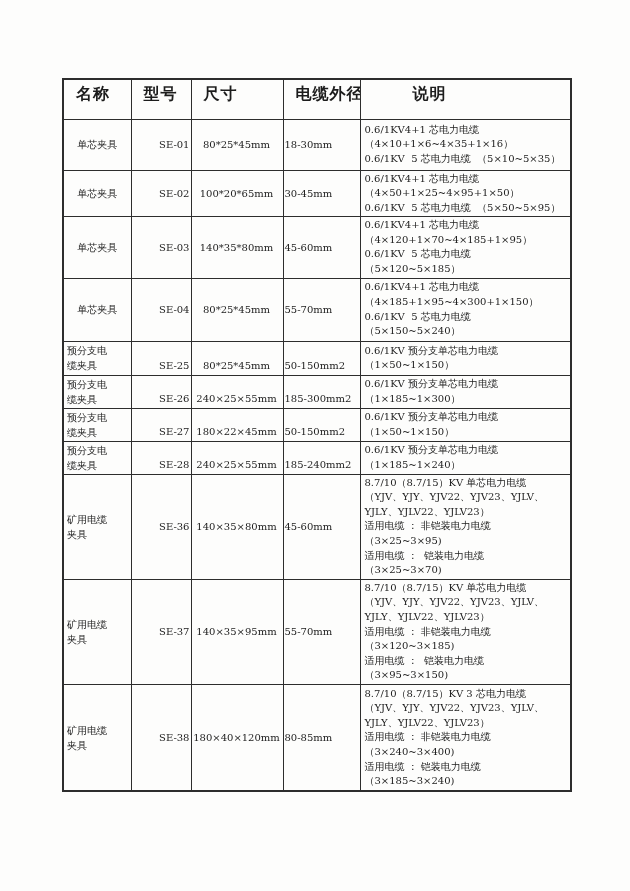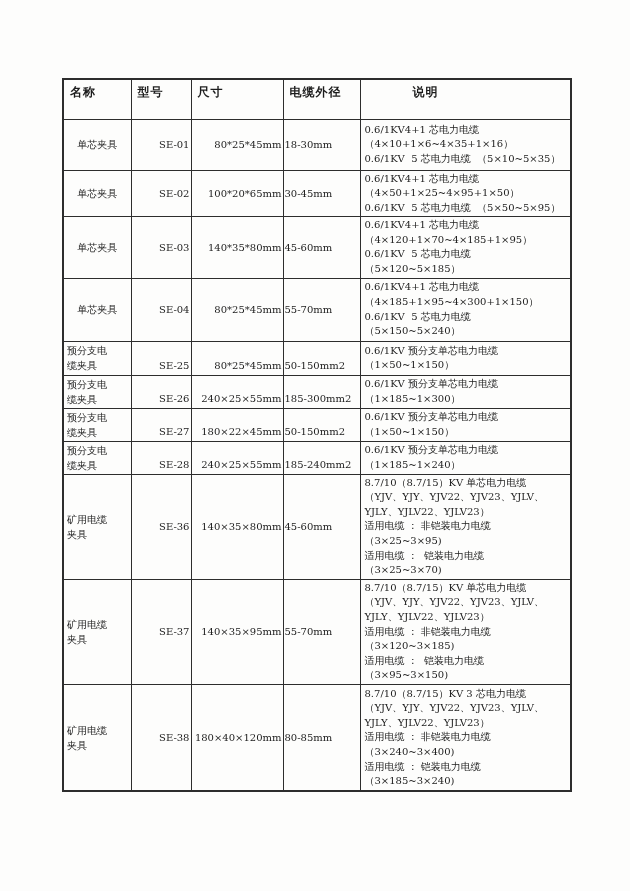--- a/index.html
+++ b/index.html
@@ -33,41 +33,41 @@
   
   col.c-name { width: 68px; }
   col.c-model { width: 60px; }
   col.c-size { width: 92px; }
   col.c-dia { width: 77px; }
   col.c-desc { width: 211px; }
 
   
   tr.hdr { height: 40px; }
   .spec th {
-    font-size: 12px;
+    font-size: 16px;
     font-weight: bold;
     text-align: left;
     vertical-align: top;
-    padding: 4px 0 0 6px;
+    padding: 4px 0 0 12px;
     letter-spacing: 1px;
     white-space: pre;
   }
   .spec th.h-desc { padding-left: 52px; margin-top: 15px; }
 
   
   .spec td {
     font-size: 10px;
     vertical-align: middle;
     white-space: pre;
     line-height: 15px;
   }
   td.name { text-align: center; }
   td.name.left { text-align: left; padding-left: 3px; }
   td.model { text-align: right; }
-  td.size { text-align: right; padding-left: 0; }
+  td.size { text-align: center; padding-left: 0; }
   td.dia { text-align: left; }
   td.desc {
     text-align: left;
     padding: 1px 2px 1px 4px;
     line-height: 14.6px;
     vertical-align: middle;
   }
   
   tr.low td.model, tr.low td.size, tr.low td.dia {
     vertical-align: bottom;

